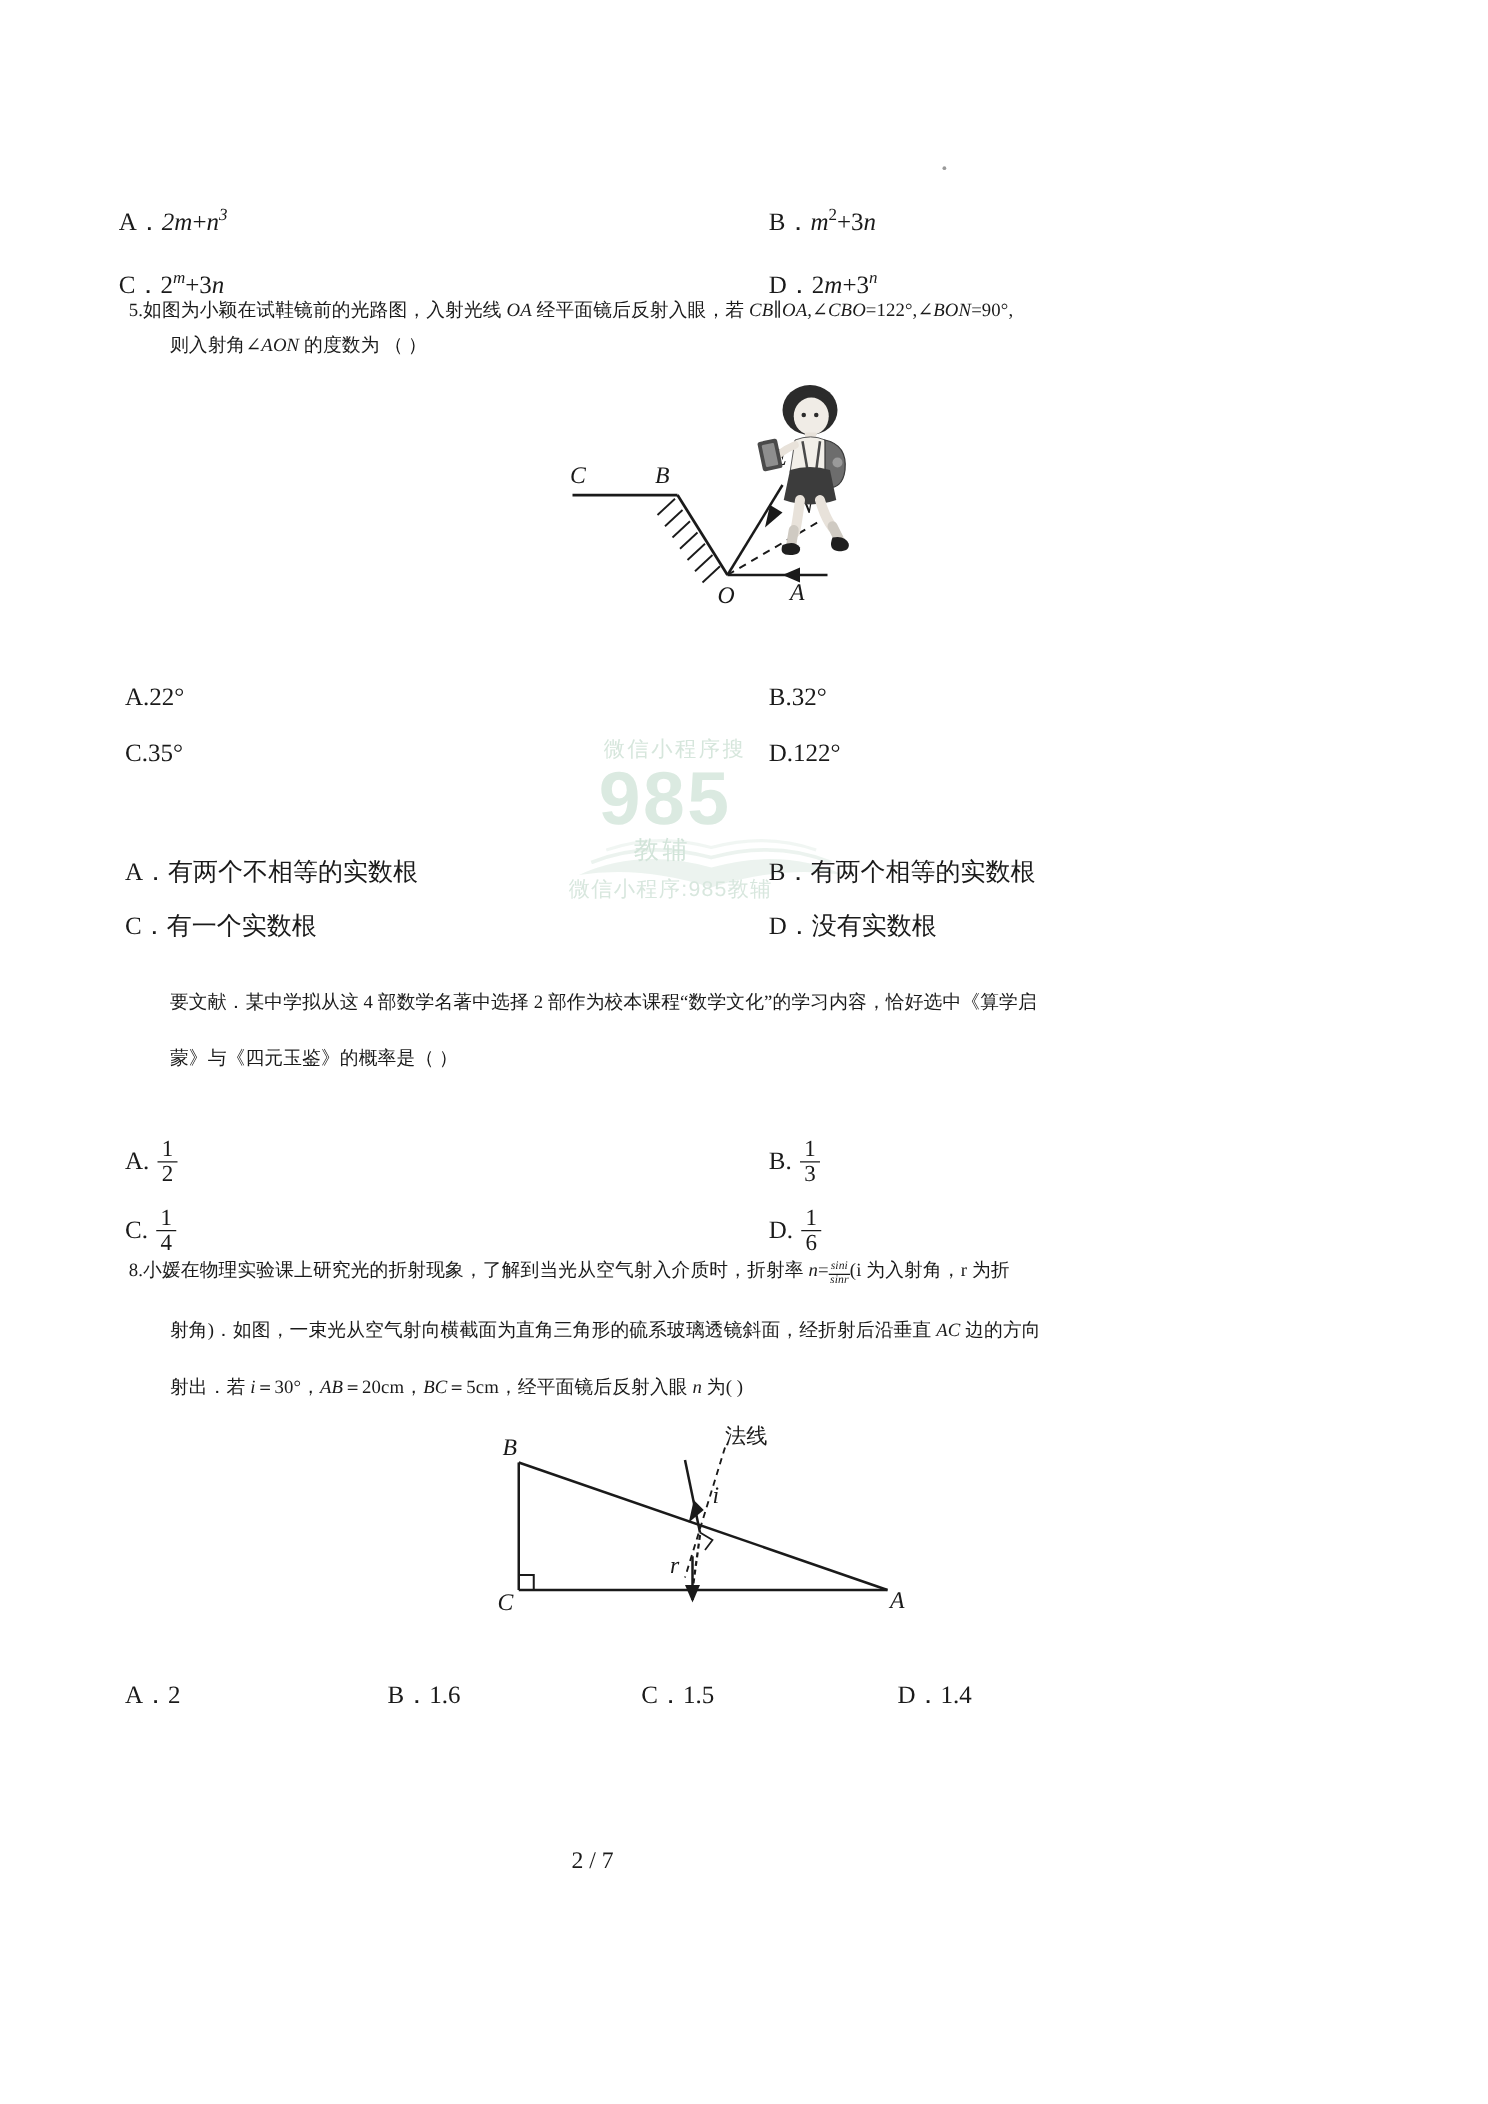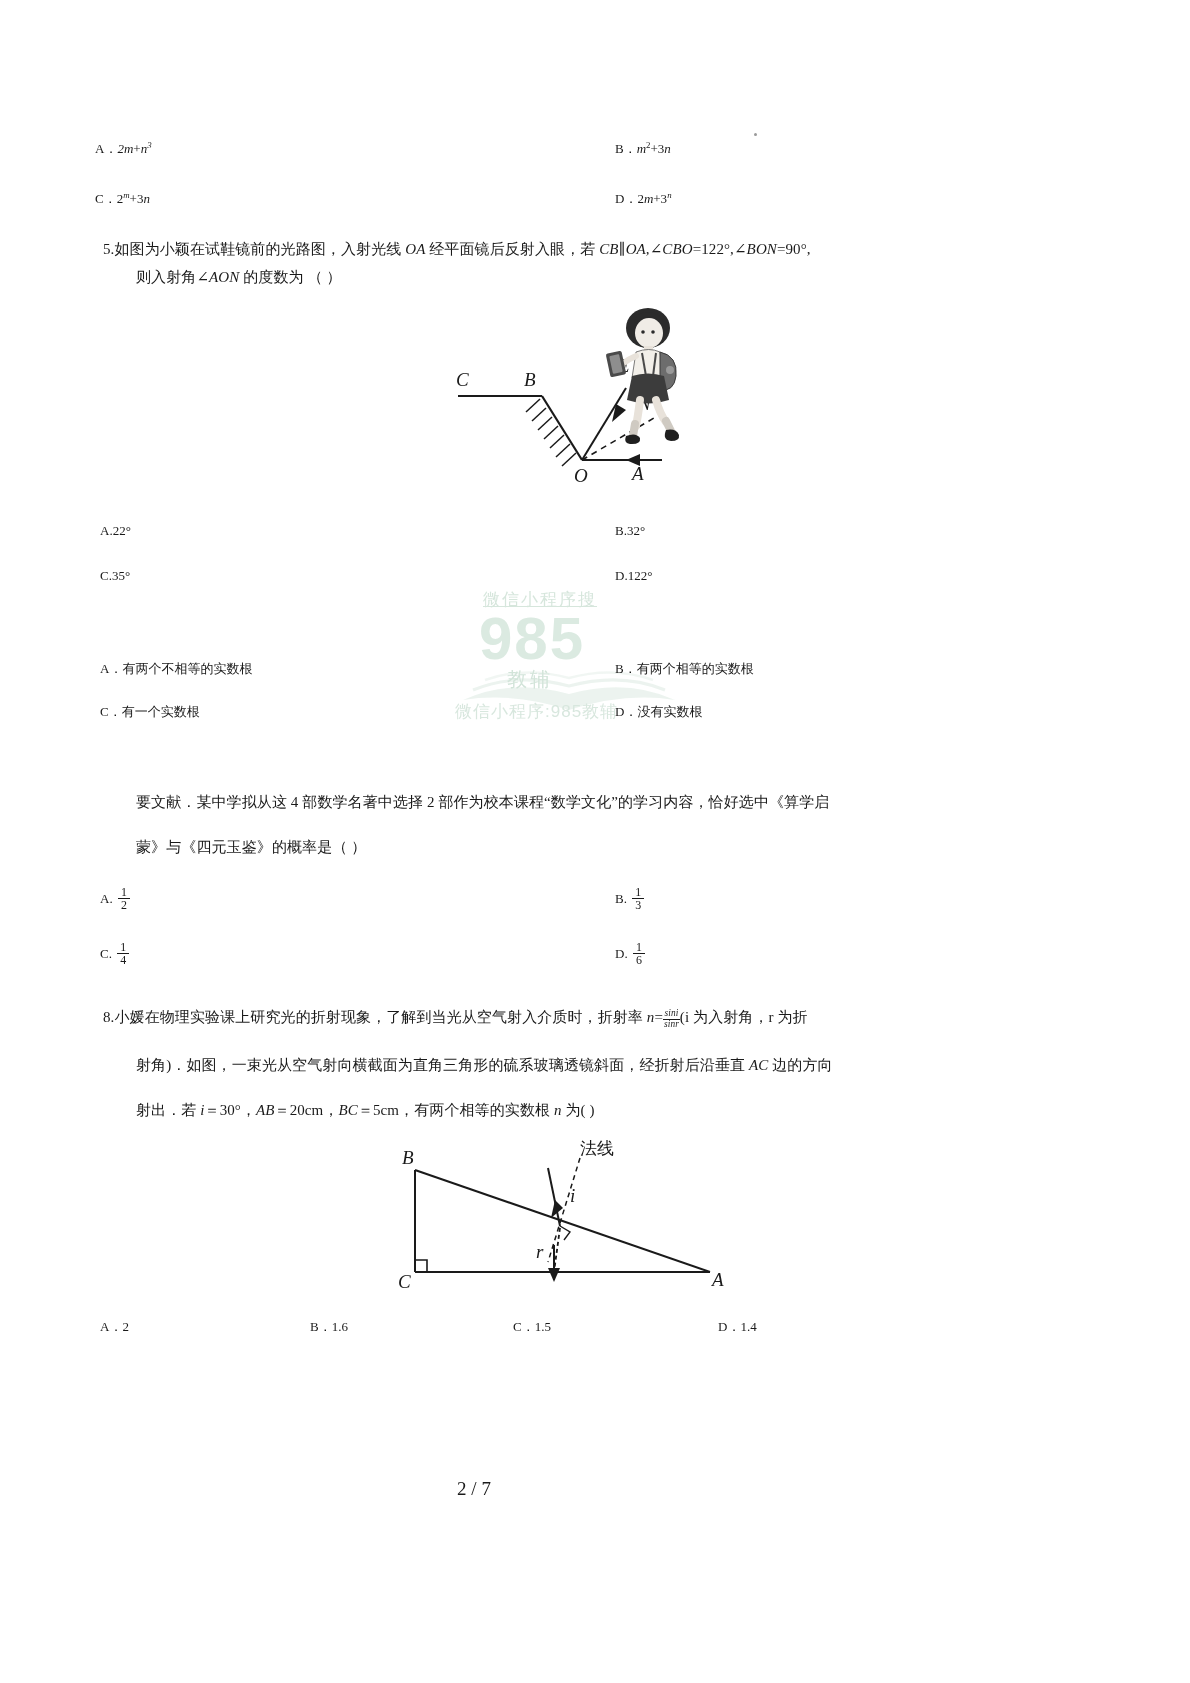--- a/index.html
+++ b/index.html
@@ -26,22 +26,23 @@
     position: absolute;
     font-size: 15px;
     line-height: 1.25;
     white-space: nowrap;
     letter-spacing: 0.1px;
     margin-left: 31px;
   }
   .it { font-style: italic; }
   .opt {
     position: absolute;
-    font-size: 13px;
+    font-size: 20px;
     white-space: nowrap;
+    margin-top: 24px;
   }
   sup { font-size: 0.68em; vertical-align: super; }
 
   
   .frac {
     display: inline-block;
     vertical-align: -0.55em;
     text-align: center;
     font-size: 0.92em;
     line-height: 1.04;
@@ -71,21 +72,20 @@
     pointer-events: none;
     user-select: none;
   }
   .wm-top {
     position: absolute;
     left: 28px; top: 0px;
     font-size: 17px;
     color: #d6e6dc;
     letter-spacing: 2px;
     font-family: "Liberation Sans", sans-serif;
-    text-decoration: underline;
   }
   .wm-985 {
     position: absolute;
     left: 24px; top: 16px;
     font-size: 60px;
     font-weight: bold;
     color: #dbeae1;
     font-family: "Liberation Sans", sans-serif;
     letter-spacing: 2px;
   }
@@ -309,21 +309,21 @@
     </span>
   </div>
 
   <div class="line" style="left:72px; top:1008px;">
     <span>8.小媛在物理实验课上研究光的折射现象，了解到当光从空气射入介质时，折射率  </span><span class="it">n</span><span>=</span><span class="smallfrac"><span class="num">sini</span><span class="den">sinr</span></span><span>(i 为入射角，r 为折</span>
   </div>
   <div class="line" style="left:105px; top:1056px;">
     <span>射角)．如图，一束光从空气射向横截面为直角三角形的硫系玻璃透镜斜面，经折射后沿垂直 </span><span class="it">AC</span><span> 边的方向</span>
   </div>
   <div class="line" style="left:105px; top:1101px;">
-    <span>射出．若 </span><span class="it">i</span><span>＝30°，</span><span class="it">AB</span><span>＝20cm，</span><span class="it">BC</span><span>＝5cm，有两个相等的实数根 </span><span class="it">n</span><span> 为(        )</span>
+    <span>射出．若 </span><span class="it">i</span><span>＝30°，</span><span class="it">AB</span><span>＝20cm，</span><span class="it">BC</span><span>＝5cm，经平面镜后反射入眼 </span><span class="it">n</span><span> 为(        )</span>
   </div>
 
   <div class="fig" style="left:380px; top:1140px;">
     <svg width="370" height="160" viewBox="0 0 370 160">
 
       <line x1="35" y1="30" x2="35" y2="132" stroke="#1a1a1a" stroke-width="2"></line>
       <line x1="35" y1="132" x2="330" y2="132" stroke="#1a1a1a" stroke-width="2"></line>
       <line x1="35" y1="30" x2="330" y2="132" stroke="#1a1a1a" stroke-width="2"></line>
 
       <polyline points="35,120 47,120 47,132" fill="none" stroke="#1a1a1a" stroke-width="1.6"></polyline>

